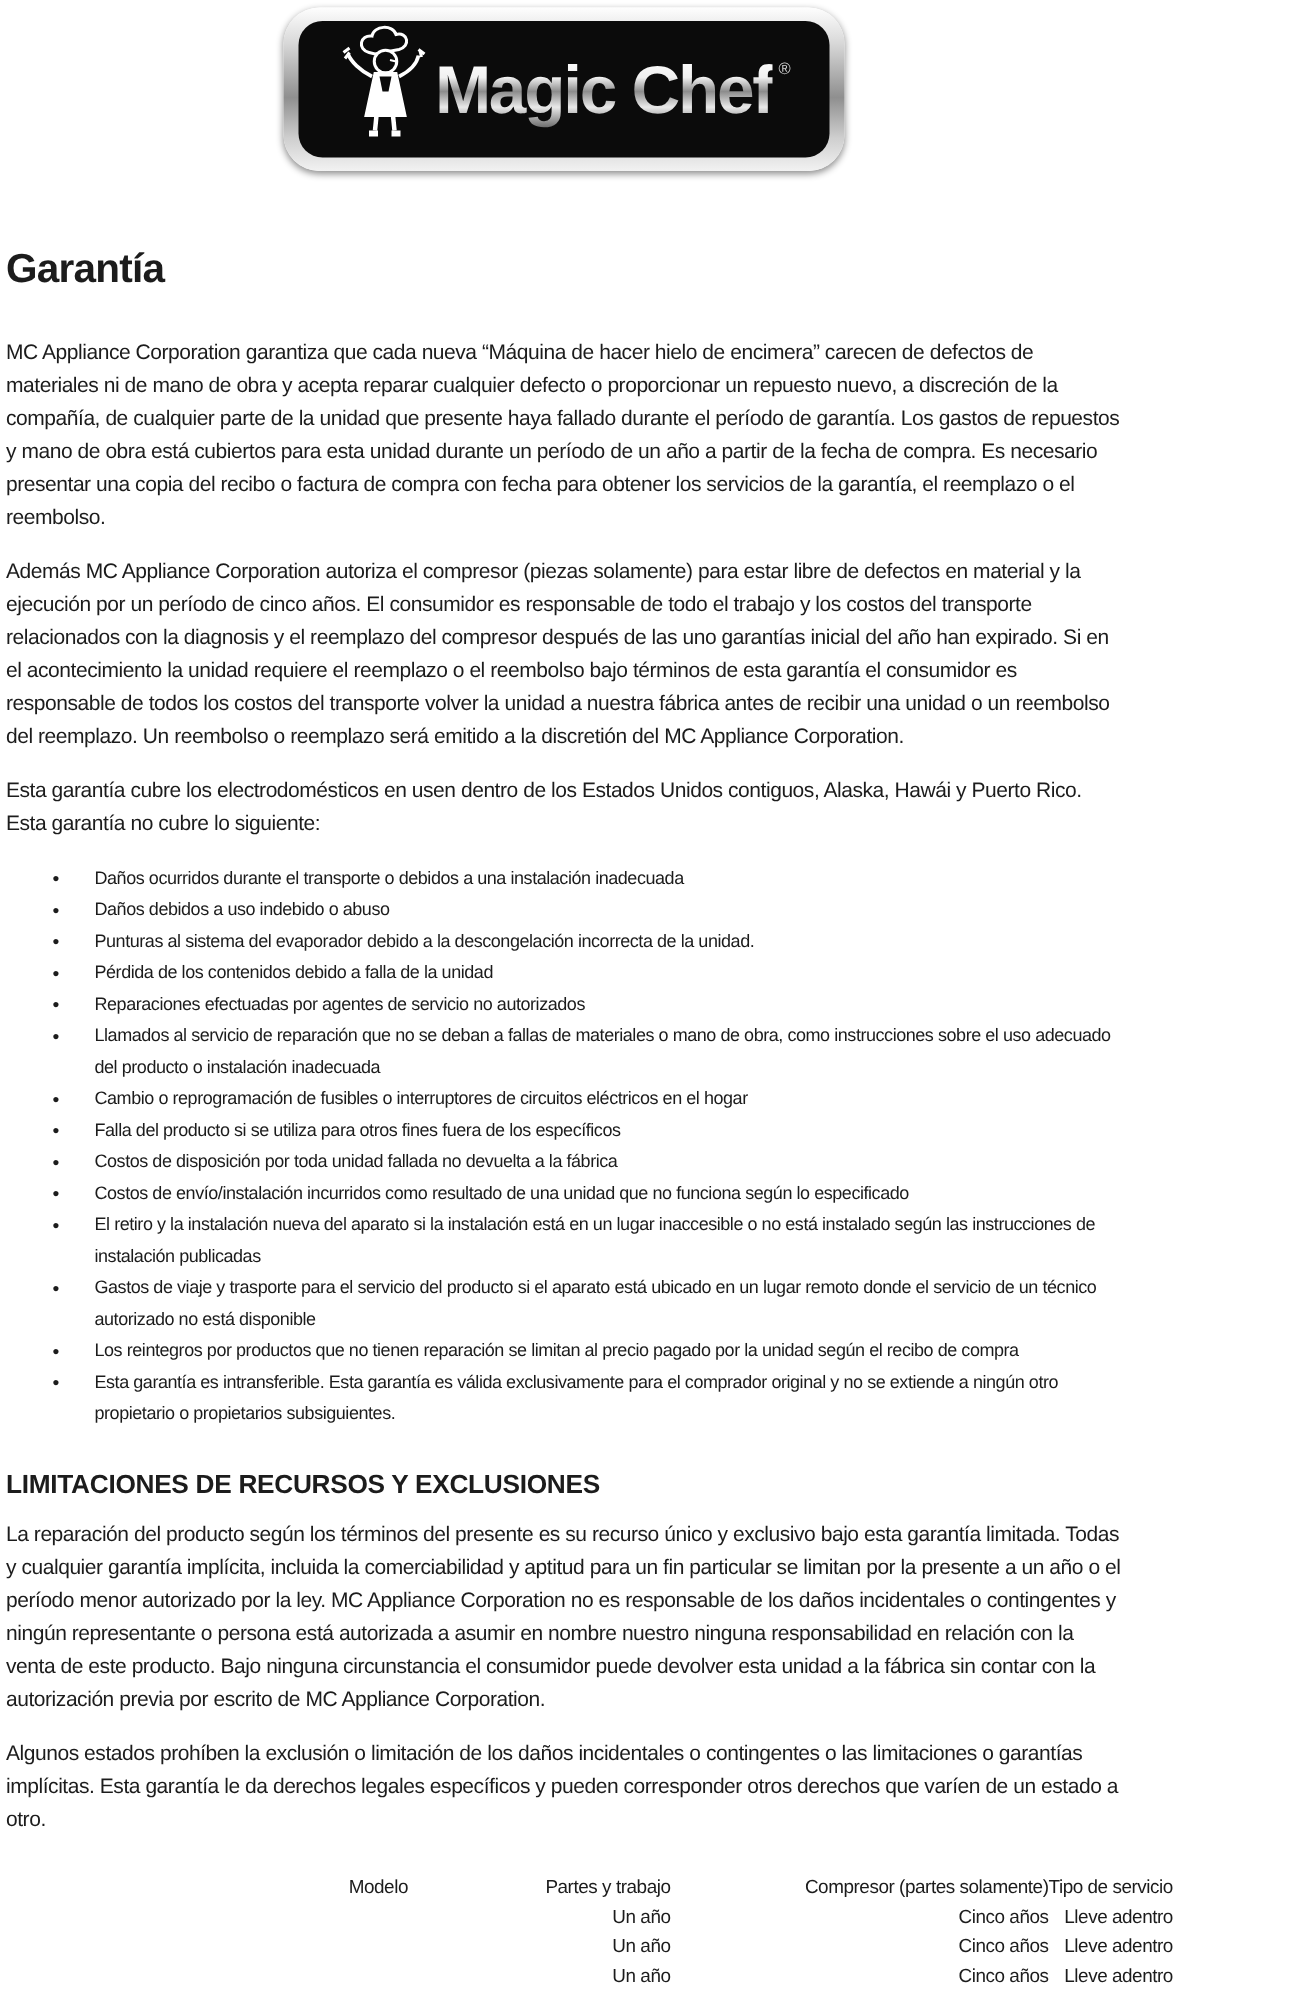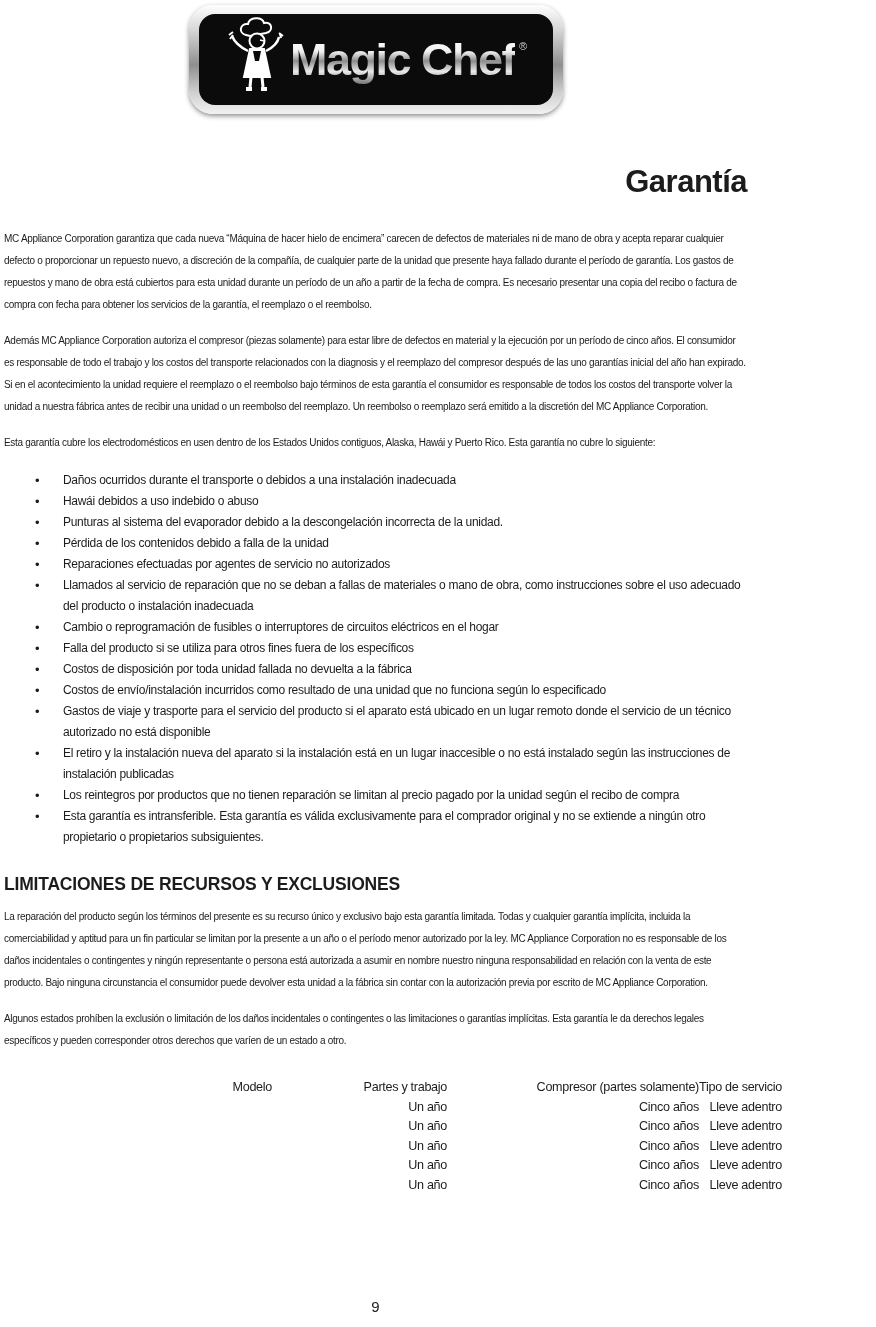--- a/index.html
+++ b/index.html
@@ -39,30 +39,30 @@
     -webkit-background-clip: text; background-clip: text;
     color: transparent; -webkit-text-fill-color: transparent;
     white-space: nowrap;
     text-shadow: none;
   }
   .reg-mark {
     font-size: 11px; color: #cfcfcf; align-self: flex-start; margin-top: 26px;
   }
   
   .doc-title {
-    text-align: right;
-    font-size: 31px; font-weight: bold; letter-spacing: -0.5px;
+    text-align: left;
+    font-size: 27px; font-weight: bold; letter-spacing: -0.5px;
     margin: 0 0 28px;
   }
   .section-heading {
     font-size: 17.5px; font-weight: bold; letter-spacing: -0.2px;
     margin: 0 0 11px;
   }
   .body-par {
-    font-size: 10px; line-height: 22px; letter-spacing: -0.3px;
+    font-size: 14px; line-height: 22px; letter-spacing: -0.3px;
     margin: 0 0 14px;
     text-align: left;
   }
   .exclusions {
     list-style: none;
     margin: 2px 0 20px; padding: 0 0 0 31px;
   }
   .exclusions li {
     position: relative;
     padding-left: 28px;
@@ -128,31 +128,31 @@
 
   <h1 class="doc-title">Garantía</h1>
 
 
   <p class="body-par">MC Appliance Corporation garantiza que cada nueva “Máquina de hacer hielo de encimera” carecen de defectos de materiales ni de mano de obra y acepta reparar cualquier defecto o proporcionar un repuesto nuevo, a discreción de la compañía, de cualquier parte de la unidad que presente haya fallado durante el período de garantía. Los gastos de repuestos y mano de obra está cubiertos para esta unidad durante un período de un año a partir de la fecha de compra. Es necesario presentar una copia del recibo o factura de compra con fecha para obtener los servicios de la garantía, el reemplazo o el reembolso.</p>
   <p class="body-par">Además MC Appliance Corporation autoriza el compresor (piezas solamente) para estar libre de defectos en material y la ejecución por un período de cinco años. El consumidor es responsable de todo el trabajo y los costos del transporte relacionados con la diagnosis y el reemplazo del compresor después de las uno garantías inicial del año han expirado. Si en el acontecimiento la unidad requiere el reemplazo o el reembolso bajo términos de esta garantía el consumidor es responsable de todos los costos del transporte volver la unidad a nuestra fábrica antes de recibir una unidad o un reembolso del reemplazo. Un reembolso o reemplazo será emitido a la discretión del MC Appliance Corporation.</p>
   <p class="body-par">Esta garantía cubre los electrodomésticos en usen dentro de los Estados Unidos contiguos, Alaska, Hawái y Puerto Rico. Esta garantía no cubre lo siguiente:</p>
 
   <ul class="exclusions">
     <li>Daños ocurridos durante el transporte o debidos a una instalación inadecuada</li>
-    <li>Hawái debidos a uso indebido o abuso</li>
+    <li>Daños debidos a uso indebido o abuso</li>
     <li>Punturas al sistema del evaporador debido a la descongelación incorrecta de la unidad.</li>
     <li>Pérdida de los contenidos debido a falla de la unidad</li>
     <li>Reparaciones efectuadas por agentes de servicio no autorizados</li>
     <li>Llamados al servicio de reparación que no se deban a fallas de materiales o mano de obra, como instrucciones sobre el uso adecuado  del producto o instalación inadecuada</li>
     <li>Cambio o reprogramación de fusibles o interruptores de circuitos eléctricos en el hogar</li>
     <li>Falla del producto si se utiliza para otros fines fuera de los específicos</li>
     <li>Costos de disposición por toda unidad fallada no devuelta a la fábrica</li>
     <li>Costos de envío/instalación incurridos como resultado de una unidad que no funciona según lo especificado</li>
+    <li>El retiro y la instalación nueva del aparato si la instalación está en un lugar inaccesible o no está instalado según las instrucciones de instalación publicadas</li>
     <li>Gastos de viaje y trasporte para el servicio del producto si el aparato está ubicado en un lugar remoto donde el servicio de un técnico autorizado no está disponible</li>
-    <li>El retiro y la instalación nueva del aparato si la instalación está en un lugar inaccesible o no está instalado según las instrucciones de instalación publicadas</li>
     <li>Los reintegros por productos que no tienen reparación se limitan al precio pagado por la unidad según el recibo de compra</li>
     <li>Esta garantía es intransferible. Esta garantía es válida exclusivamente para el comprador original y no se extiende a ningún otro propietario o propietarios subsiguientes.</li>
   </ul>
 
   <h2 class="section-heading limitations-heading">LIMITACIONES DE RECURSOS Y EXCLUSIONES</h2>
 
   <p class="body-par">La reparación del producto según los términos del presente es su recurso único y exclusivo bajo esta garantía limitada. Todas y cualquier garantía implícita, incluida la comerciabilidad y aptitud para un fin particular se limitan por la presente a un año o el período menor autorizado por la ley. MC Appliance Corporation no es responsable de los daños incidentales o contingentes y ningún representante o persona está autorizada a asumir en nombre nuestro ninguna responsabilidad en relación con la venta de este producto. Bajo ninguna circunstancia el consumidor puede devolver esta unidad a la fábrica sin contar con la autorización previa por escrito de MC Appliance Corporation.</p>
   <p class="body-par">Algunos estados prohíben la exclusión o limitación de los daños incidentales o contingentes o las limitaciones o garantías implícitas. Esta garantía le da derechos legales específicos y pueden corresponder otros derechos que varíen de un estado a otro.</p>
 
   <div class="warranty-table">

